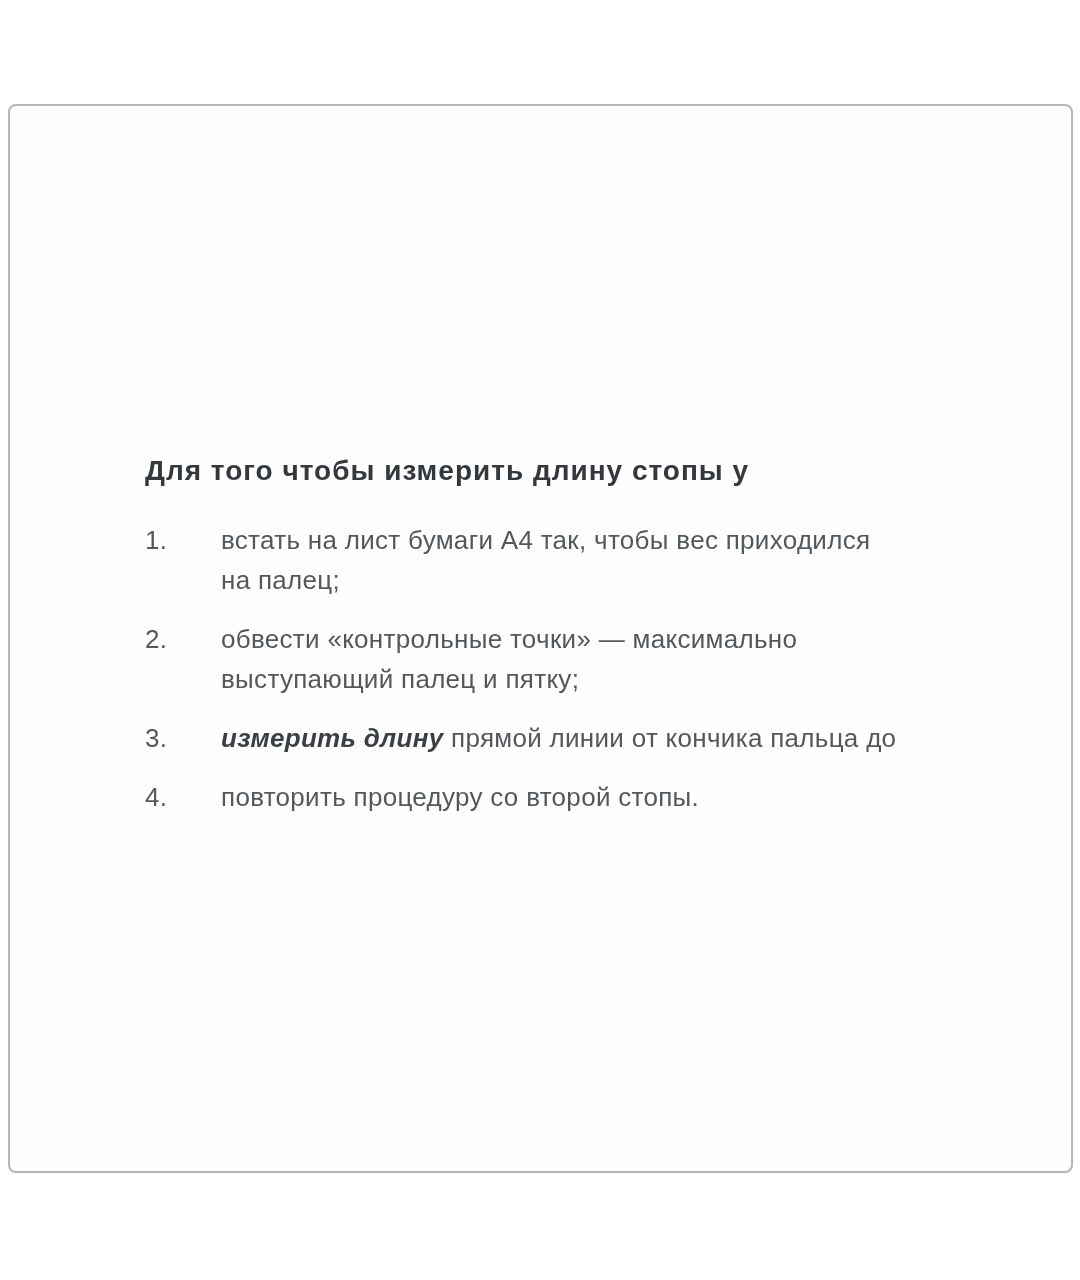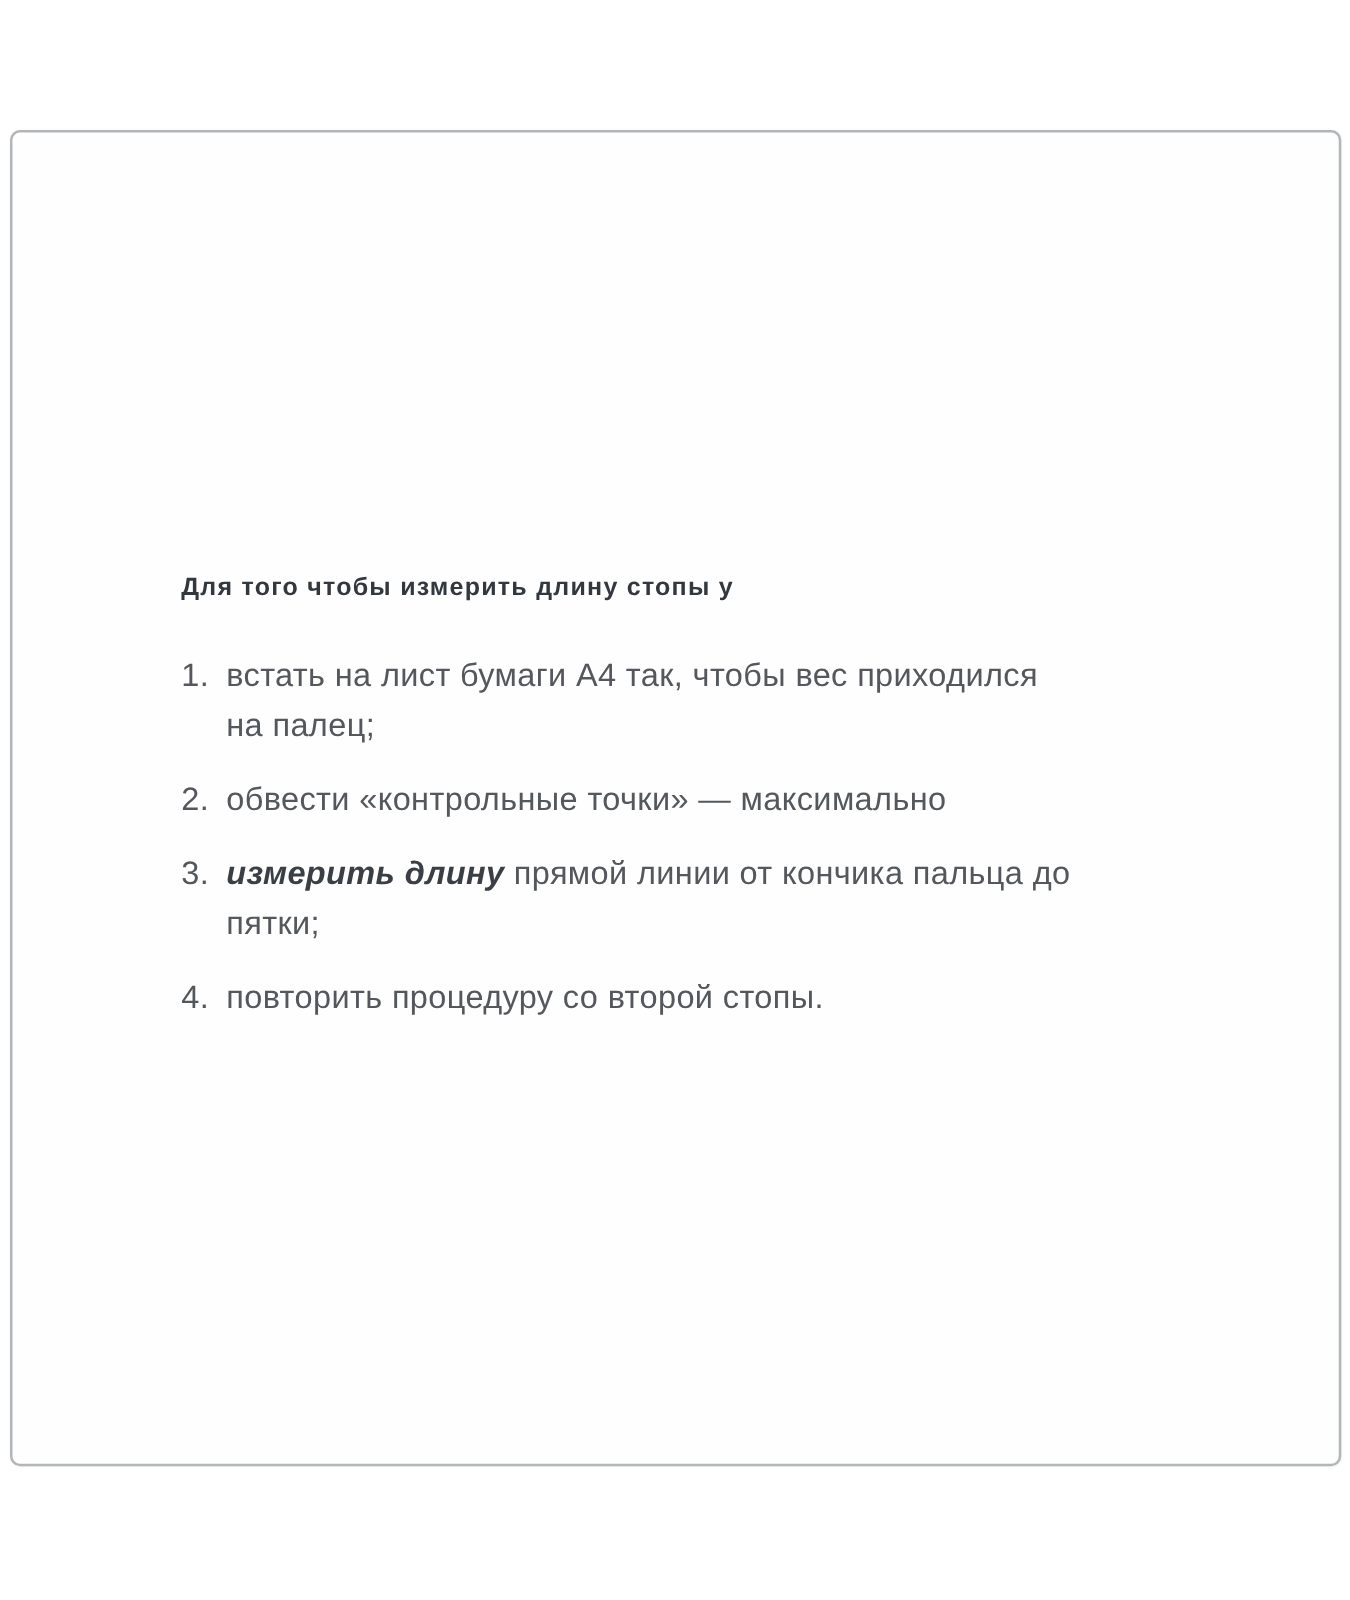--- a/index.html
+++ b/index.html
@@ -25,21 +25,21 @@
     border: 2px solid #b3b6b9;
     border-radius: 8px;
     box-shadow: 0 0 2px rgba(0,0,0,0.06);
     box-sizing: content-box;
   }
   .card-content {
     padding: 342px 120px 0 135px;
   }
   .heading {
     margin: 0;
-    font-size: 20px;
+    font-size: 28px;
     font-weight: 700;
     line-height: 45px;
     letter-spacing: 1px;
     color: #33383e;
   }
   .heading .hline {
     display: block;
     white-space: nowrap;
   }
   .steps {
@@ -58,20 +58,21 @@
   }
   .step:last-child {
     margin-bottom: 0;
   }
   .num {
     flex: 0 0 36px;
     width: 36px;
   }
   .step-text {
     flex: 1 1 auto;
+    margin-left: 40px;
   }
   .line {
     display: block;
     white-space: nowrap;
   }
   .line:empty {
     display: none;
   }
   .lead {
     font-weight: 700;
@@ -100,28 +101,28 @@
           <span class="step-text">
             <span class="line"><span>встать на лист бумаги А4 так, чтобы вес приходился</span></span>
             <span class="line">на палец;</span>
           </span>
         </li>
 
         <li class="step">
           <span class="num">2.</span>
           <span class="step-text">
             <span class="line"><span>обвести «контрольные точки» — максимально</span></span>
+            <span class="line">выступающий палец и пятку;</span>
           </span>
         </li>
 
         <li class="step">
           <span class="num">3.</span>
           <span class="step-text">
             <span class="line"><b class="lead">измерить длину </b><span>прямой линии от кончика пальца до</span></span>
-            <span class="line">пятки;</span>
           </span>
         </li>
 
         <li class="step">
           <span class="num">4.</span>
           <span class="step-text">
             <span class="line"><span>повторить процедуру со второй стопы.</span></span>
 
           </span>
         </li>

